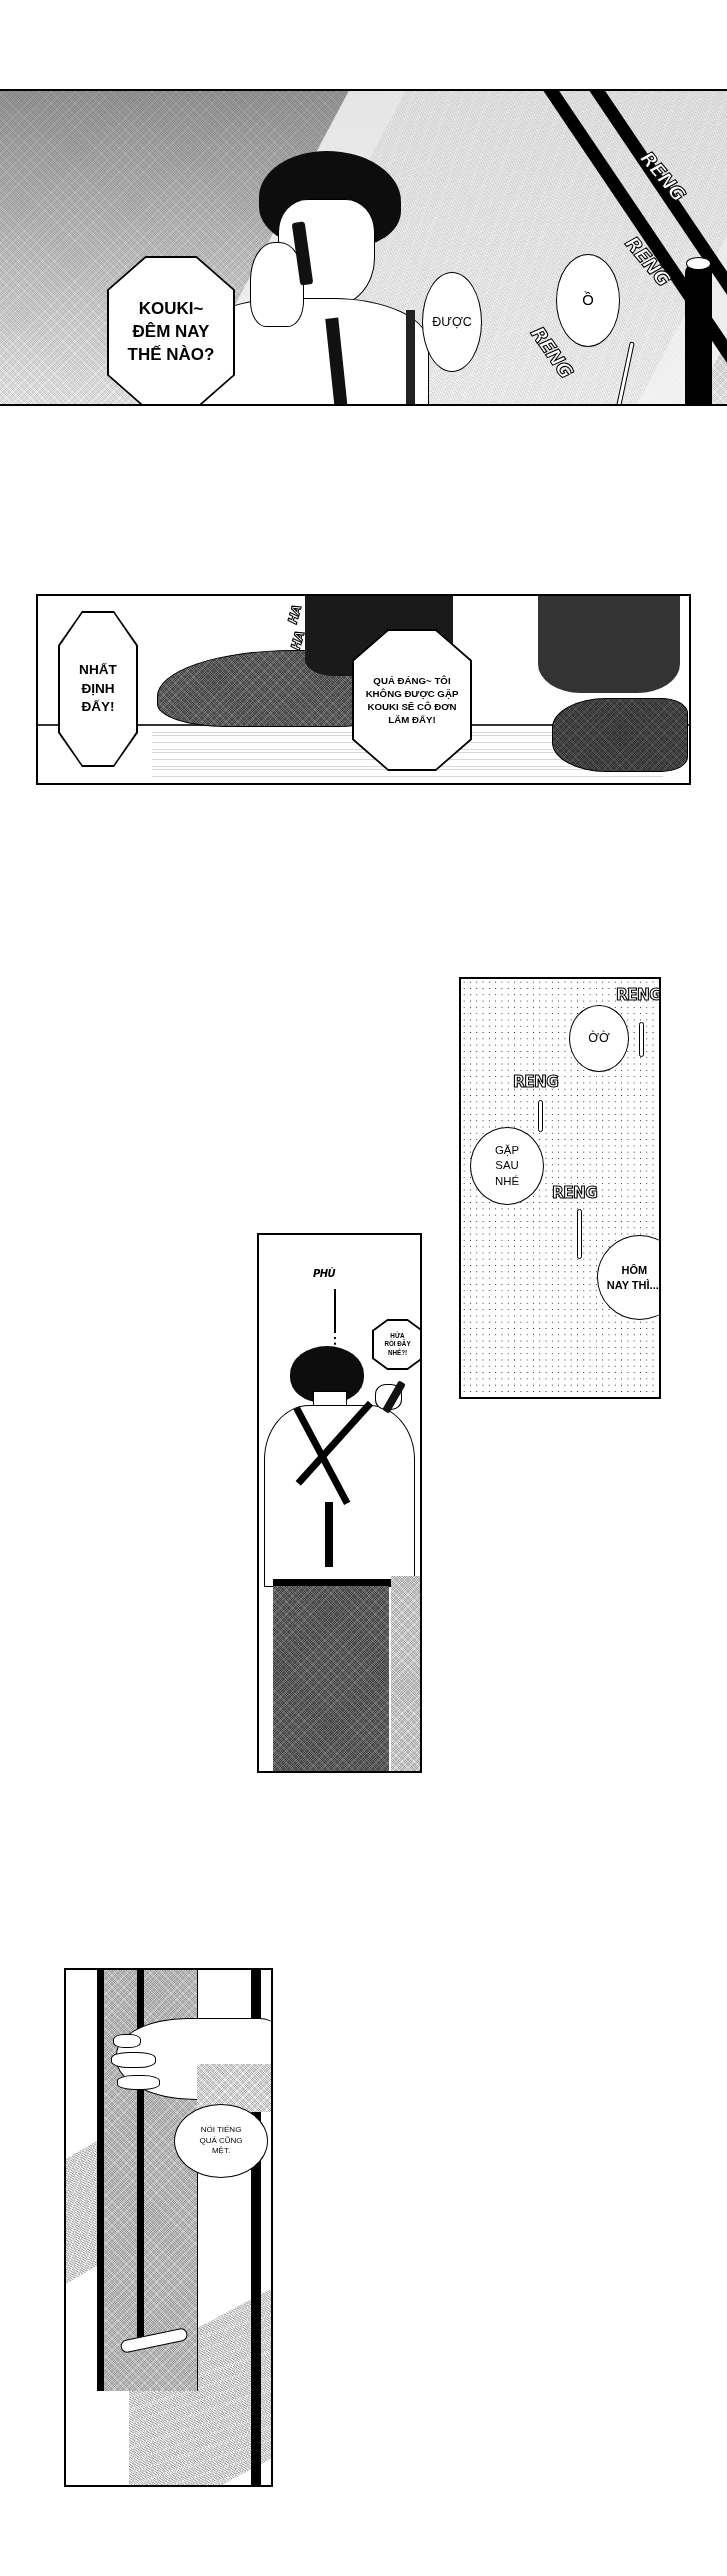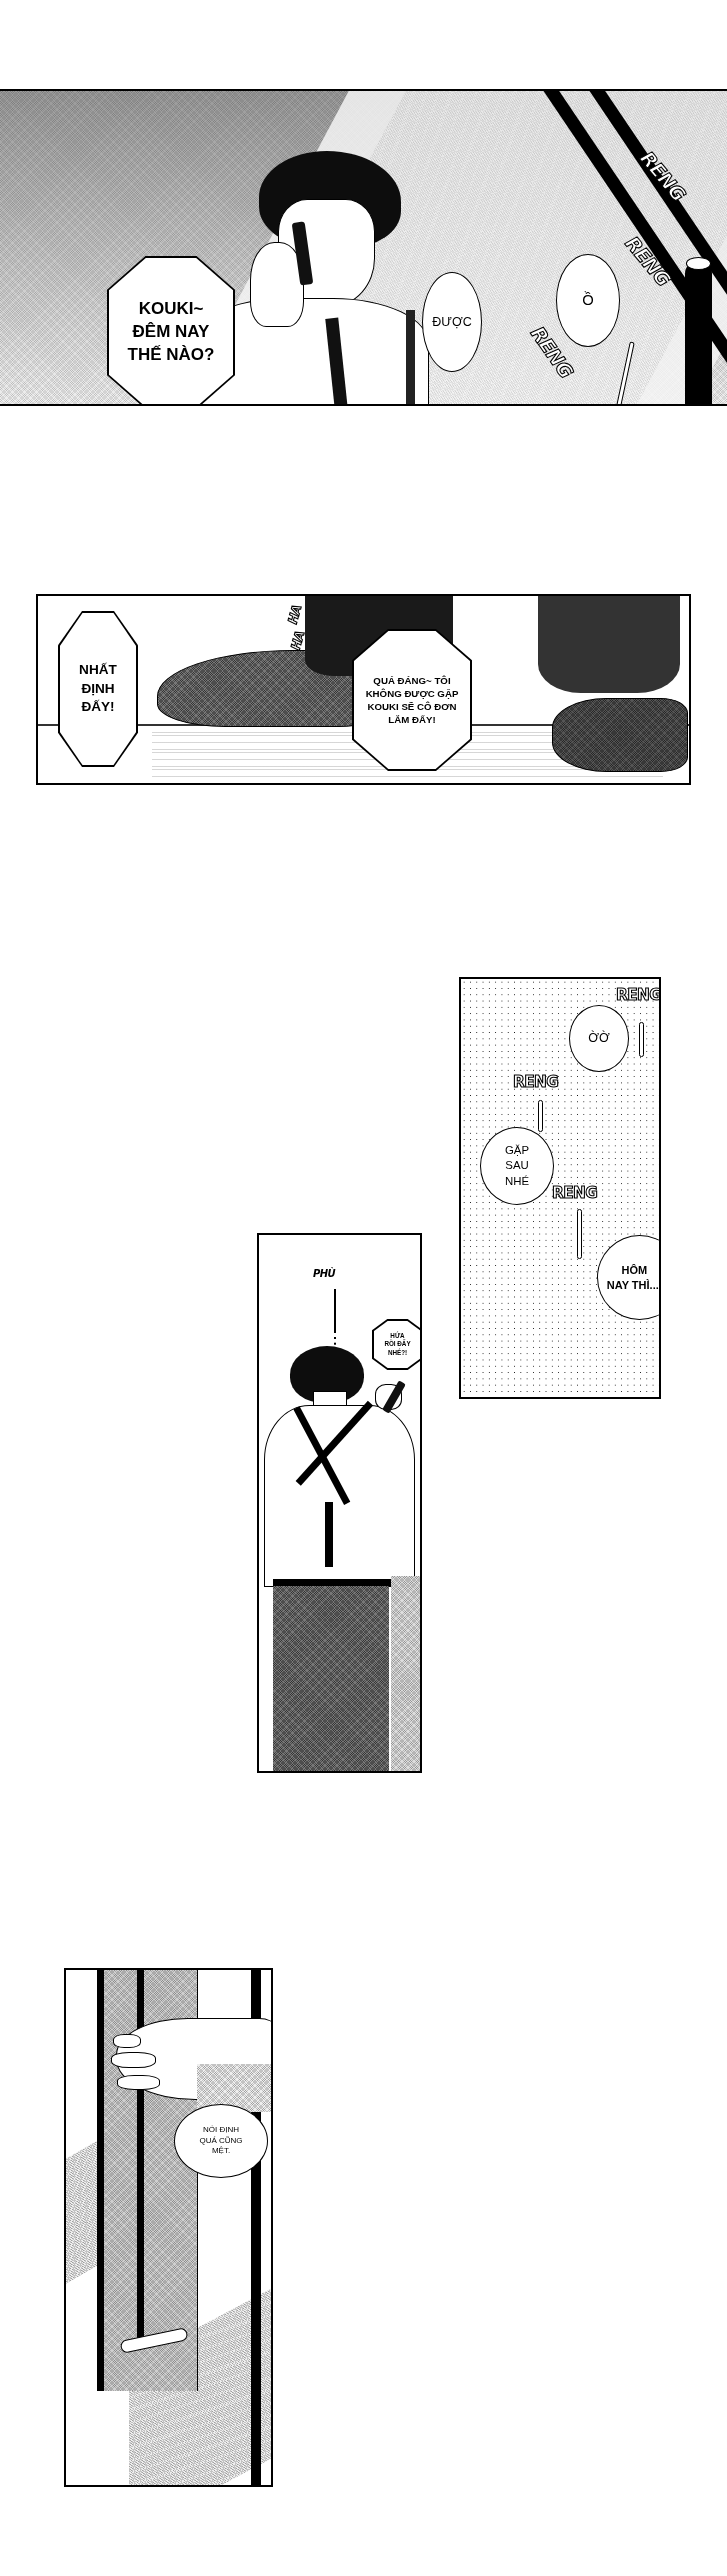--- a/index.html
+++ b/index.html
@@ -159,21 +159,21 @@
 
   <span class="sfx" style="left:247px; top:11.4px; font-size:12.5px; transform:rotate(-75deg);">HA</span>
   <span class="sfx" style="left:250px; top:37px; font-size:12.5px; transform:rotate(-75deg);">HA</span>
 </div>
 
 <div class="panel tone-dots" style="left:459px; top:977px; width:202px; height:422px;">
 
   <div class="bubble ellipse thin" style="left:108px; top:25.6px; width:60px; height:67px; font-size:12.5px;">
     <span>ỜỜ</span>
   </div>
-  <div class="bubble ellipse thin" style="left:19px; top:148px; width:74px; height:78px; font-size:11.4px;">
+  <div class="bubble ellipse thin" style="left:9px; top:148px; width:74px; height:78px; font-size:11.4px;">
     <span>GẶP
 SAU
 NHÉ</span>
   </div>
   <div class="bubble ellipse thin" style="left:136px; top:256px; width:85px; height:85px; font-size:11px; border-right:none;font-weight:bold;">
     <span style="margin-right:11.4px;">HÔM
 NAY THÌ....</span>
   </div>
 
   <span class="sfx" style="left:155px; top:6.8px; font-size:15.3px; font-style:normal;">RENG</span>
@@ -221,18 +221,18 @@
   <div class="shape" style="left:54px; top:364px; width:68px; height:12.5px; background:#fff; border:1.7px solid #000; border-radius:6.8px; transform:rotate(-12deg);"></div>
   <div class="shape" style="left:185px; top:0; width:10.2px; height:519px; background:#000;"></div>
 
   <div class="shape" style="left:50px; top:48px; width:159px; height:82px; background:#fff; border:1.7px solid #000; border-radius:45% 10% 10% 50%;"></div>
   <div class="shape" style="left:47px; top:64px; width:28px; height:14px; background:#fff; border:1.1px solid #000; border-radius:40%;"></div>
   <div class="shape" style="left:45px; top:82px; width:45px; height:16px; background:#fff; border:1.1px solid #000; border-radius:40%;"></div>
   <div class="shape" style="left:51px; top:105px; width:43px; height:14.8px; background:#fff; border:1.1px solid #000; border-radius:40%;"></div>
   <div class="shape tone-gray" style="left:131px; top:94px; width:80px; height:48px; background-color:#eee;"></div>
 
   <div class="bubble ellipse thin" style="left:108px; top:134px; width:94px; height:74px; font-size:8px;">
-    <span>NỔI ĐỊNH
+    <span>NỔI TIẾNG
 QUÁ CŨNG
 MỆT.</span>
   </div>
 </div>
 
 
 </body></html>

